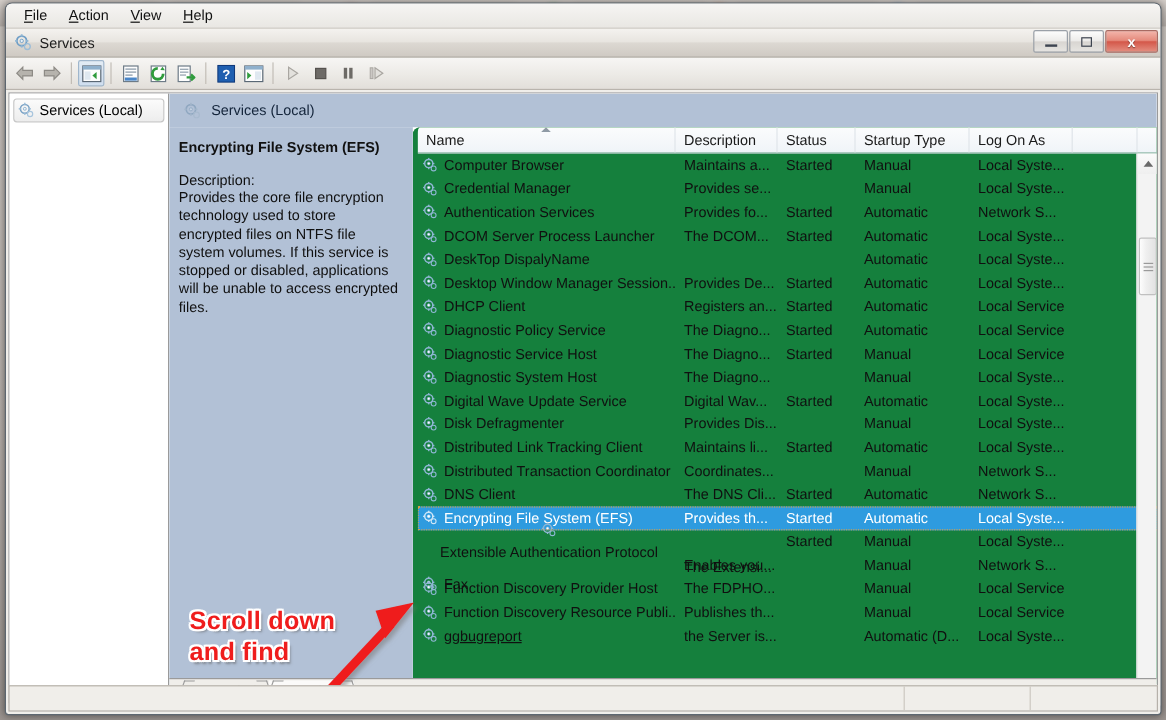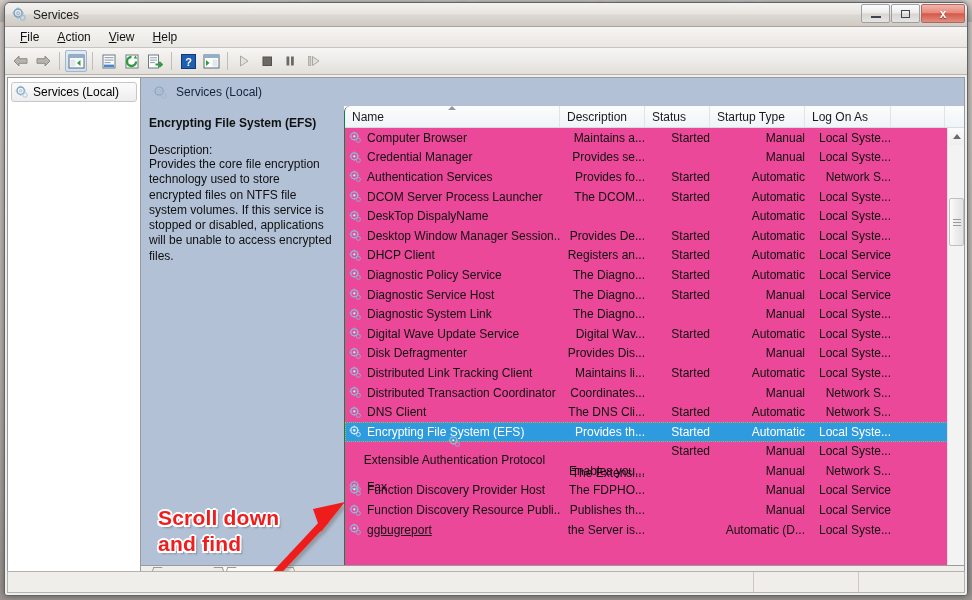--- a/index.html
+++ b/index.html
@@ -156,26 +156,25 @@
     background: #b2c1d6;
     padding: 10px 12px 0 8px;
   }
   #service-title { font-size: 12px; font-weight: bold; color: #101010; margin-bottom: 13px; }
   #description-label { font-size: 12px; color: #101010; }
   #description-text { font-size: 12px; color: #101010; line-height: 15.3px; }
 
   
   #list-view {
     flex: 1;
-    background: #ec4899;
+    background: #15803d;
     border-radius: 6px 0 0 0;
-    border-left: 1px solid #15803d;
+    border-left: 4px solid #15803d;
     position: relative;
     overflow: hidden;
-    text-align: right;
   }
   #column-header {
     display: flex;
     height: 22px;
     background: linear-gradient(180deg,#fbfcfd 0%,#f0f4f8 100%);
     border-bottom: 1px solid #d6dde4;
     position: relative;
   }
   .col-head {
     position: relative;
@@ -299,20 +298,27 @@
   <div class="blur-dot" style="left:455px;background:#3f9a5c;"></div>
   <div class="blur-tab" style="left:478px;width:110px;"></div>
   <div class="blur-dot" style="left:593px;background:#e07c4a;"></div>
   <div class="blur-tab" style="left:615px;width:115px;"></div>
   <div class="blur-dot" style="left:742px;background:#4a8ed0;"></div>
   <div class="blur-tab" style="left:765px;width:95px;"></div>
 </div>
 
 <div id="services-window">
 
+  <div id="menu-bar">
+    <div class="menu-item"><u>F</u>ile</div>
+    <div class="menu-item"><u>A</u>ction</div>
+    <div class="menu-item"><u>V</u>iew</div>
+    <div class="menu-item"><u>H</u>elp</div>
+  </div>
+
   <div id="title-bar">
     <svg id="title-icon" viewBox="0 0 16 16">
       <circle cx="6.5" cy="6.5" r="4.3" fill="none" stroke="#6f9ec6" stroke-width="1.6"></circle>
       <circle cx="6.5" cy="6.5" r="1.5" fill="#e9f2f8" stroke="#6f9ec6" stroke-width=".8"></circle>
       <g fill="#8fb6d4">
         <rect x="5.7" y="0.6" width="1.6" height="2.2"></rect>
           <rect x="5.7" y="10.2" width="1.6" height="2.2"></rect>
         <rect x="0.6" y="5.7" width="2.2" height="1.6"></rect>
           <rect x="10.2" y="5.7" width="2.2" height="1.6"></rect>
       </g>
@@ -324,27 +330,20 @@
       <div class="win-btn">
         <div class="glyph-min"></div>
       </div>
       <div class="win-btn">
         <div class="glyph-restore"></div>
       </div>
       <div class="win-btn" id="close-button">
         <span class="glyph-close">x</span>
       </div>
     </div>
-  </div>
-
-  <div id="menu-bar">
-    <div class="menu-item"><u>F</u>ile</div>
-    <div class="menu-item"><u>A</u>ction</div>
-    <div class="menu-item"><u>V</u>iew</div>
-    <div class="menu-item"><u>H</u>elp</div>
   </div>
 
   <div id="toolbar">
     <div class="tb-btn">
       <svg width="17" height="14" viewBox="0 0 17 14">
         <path d="M7 2 L2 7 L7 12 L7 9.3 L15 9.3 L15 4.7 L7 4.7 Z" fill="#b6b3ad" stroke="#8d8a85" stroke-width="1"></path>
       </svg>
     </div>
     <div class="tb-btn">
       <svg width="17" height="14" viewBox="0 0 17 14">
@@ -680,21 +679,21 @@
                       <circle cx="6.5" cy="6.5" r="4.2" fill="none" stroke="#8fb6d4" stroke-width="1.5"></circle>
                       <circle cx="6.5" cy="6.5" r="1.4" fill="#fff" stroke="#8fb6d4" stroke-width=".7"></circle>
                       <g fill="#8fb6d4">
                         <rect x="5.8" y="0.7" width="1.4" height="2"></rect>
                         <rect x="5.8" y="10.3" width="1.4" height="2"></rect>
                         <rect x="0.7" y="5.8" width="2" height="1.4"></rect>
                         <rect x="10.3" y="5.8" width="2" height="1.4"></rect>
                       </g>
                       <circle cx="11.5" cy="11.5" r="2.5" fill="none" stroke="#8fb6d4" stroke-width="1.1"></circle>
                     </svg>
-                    <span>Diagnostic System Link</span>
+                    <span>Diagnostic System Host</span>
                   </div>
                   <div class="cell" style="width: 85px;">The Diagno...</div>
                   <div class="cell" style="width: 65px;"></div>
                   <div class="cell" style="width: 95px;">Manual</div>
                   <div class="cell" style="width: 86px;">Local Syste...</div>
                 </div>
                 <div class="row">
                   <div class="cell name" style="width: 215px;">
                     <svg viewBox="0 0 16 16" class="gear-icon">
                       <circle cx="6.5" cy="6.5" r="4.2" fill="none" stroke="#8fb6d4" stroke-width="1.5"></circle>

